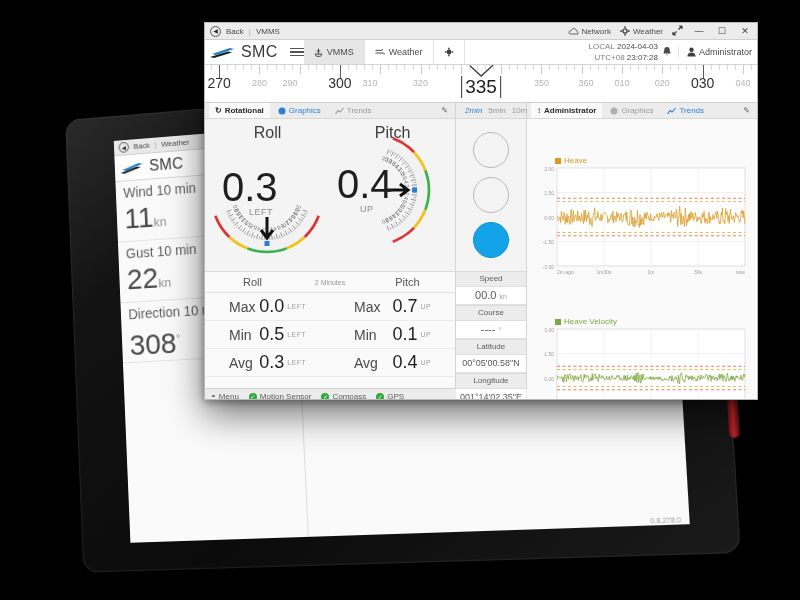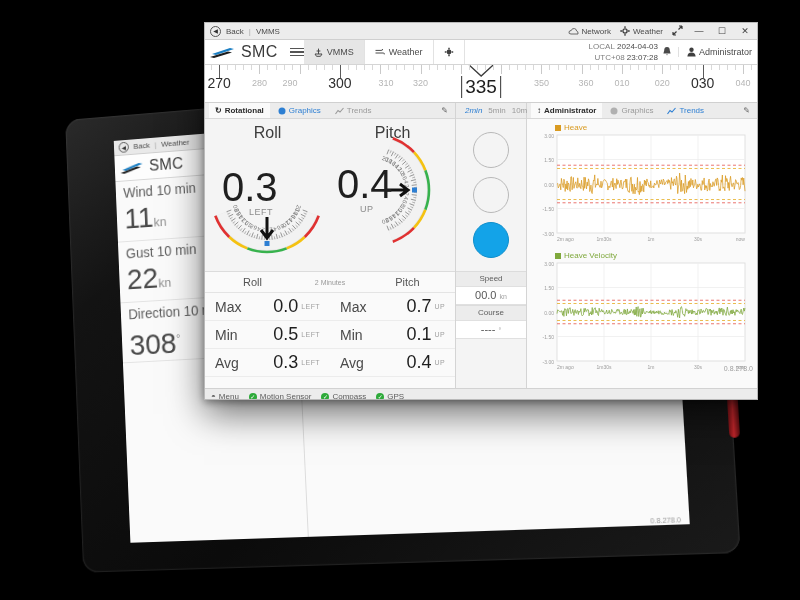--- a/index.html
+++ b/index.html
@@ -147,38 +147,38 @@
   .gtitle{text-align:center;font-size:16px;color:#3c3c3c;padding-top:5px;}
   .gval{position:absolute;font-size:40px;color:#1f1f1f;line-height:40px;}
   .gsub{position:absolute;font-size:9px;color:#8b8b8b;letter-spacing:.5px;}
 
   
   .stats{flex:1;background:#fafafa;border-top:1px solid #dcdcdc;}
   .strow-h{display:flex;align-items:center;height:20px;border-bottom:1px solid #e4e4e4;}
   .sth{flex:1;text-align:center;font-size:11px;color:#555;}
   .sth.mid{font-size:7px;color:#9a9a9a;flex:0 0 60px;}
   .strow{display:flex;height:27px;border-bottom:1px solid #ececec;}
-  .half{flex:1;display:flex;align-items:center;padding:0 10px;text-align:center;}
+  .half{flex:1;display:flex;align-items:center;padding:0 24px;text-align:center;}
   .k{font-size:14px;color:#4a4a4a;}
   .v{margin-left:auto;font-size:18px;color:#1f1f1f;}
   .sfx{font-size:7px;color:#a0a0a0;margin-left:3px;letter-spacing:.4px;}
 
   
   .lamps{height:152px;display:flex;flex-direction:column;align-items:center;justify-content:center;gap:9px;}
   .lamp{width:34px;height:34px;border-radius:50%;border:1px solid #b9b9b9;background:#f4f4f4;}
   .lamp.on{background:#13a3e8;border-color:#0f8ecb;}
   .mfield{border-top:1px solid #dcdcdc;}
   .mlab{height:14px;background:#ececec;text-align:center;font-size:8px;color:#5d5d5d;line-height:14px;border-bottom:1px solid #e0e0e0;}
   .mval{height:17px;background:#fff;text-align:center;font-size:11px;color:#585858;line-height:17px;border-bottom:1px solid #e0e0e0;}
   .mval .u{font-size:7px;color:#a3a3a3;}
   .mval.sm{font-size:9px;}
 
   
   .charts{flex:1;background:#fafafa;position:relative;padding-top:2px;}
-  .chart{position:relative;height:128px;}
+  .chart{position:relative;height:128px;margin-top:33px;}
   .clegend{position:absolute;left:28px;top:2px;font-size:8px;display:flex;align-items:center;gap:3px;}
   .clegend .sq{width:6px;height:6px;}
   .f-status{
     height:15px;background:#ececec;border-top:1px solid #d2d2d2;
     display:flex;align-items:center;gap:10px;padding:0 6px;font-size:8px;color:#5b5b5b;
   }
   .f-ver{position:absolute;right:4px;bottom:16px;font-size:7px;color:#9e9e9e;}
 </style>
 </head>
 <body>
@@ -432,21 +432,21 @@
         <div class="tick" style="left: 110.803px; height: 5px; background: rgb(216, 216, 216);"></div>
         <div class="tick" style="left: 118.861px; height: 5px; background: rgb(216, 216, 216);"></div>
         <div class="tick" style="left: 126.92px; height: 5px; background: rgb(216, 216, 216);"></div>
         <div class="tick maj" style="left: 134.978px; height: 13px;"></div>
         <div class="lbl maj" style="left: 134.978px;">300</div>
         <div class="tick" style="left: 143.036px; height: 5px; background: rgb(216, 216, 216);"></div>
         <div class="tick" style="left: 151.095px; height: 5px; background: rgb(216, 216, 216);"></div>
         <div class="tick" style="left: 159.153px; height: 5px; background: rgb(216, 216, 216);"></div>
         <div class="tick" style="left: 167.212px; height: 5px; background: rgb(216, 216, 216);"></div>
         <div class="tick" style="left: 175.27px; height: 9px;"></div>
-        <div class="lbl" style="left: 181px;">310</div>
+        <div class="lbl" style="left: 165px;">310</div>
         <div class="tick" style="left: 183.328px; height: 5px; background: rgb(216, 216, 216);"></div>
         <div class="tick" style="left: 191.387px; height: 5px; background: rgb(216, 216, 216);"></div>
         <div class="tick" style="left: 199.445px; height: 5px; background: rgb(216, 216, 216);"></div>
         <div class="tick" style="left: 207.504px; height: 5px; background: rgb(216, 216, 216);"></div>
         <div class="tick" style="left: 215.562px; height: 9px;"></div>
         <div class="lbl" style="left: 215.562px;">320</div>
         <div class="tick" style="left: 223.62px; height: 5px; background: rgb(216, 216, 216);"></div>
         <div class="tick" style="left: 231.679px; height: 5px; background: rgb(216, 216, 216);"></div>
         <div class="tick" style="left: 239.737px; height: 5px; background: rgb(216, 216, 216);"></div>
         <div class="tick" style="left: 247.796px; height: 5px; background: rgb(216, 216, 216);"></div>
@@ -748,20 +748,28 @@
           <div class="lamp on" style="background: rgb(19, 163, 232);"></div>
         </div>
         <div class="mfield">
           <div class="mlab">Speed</div>
           <div class="mval"><span>00.0</span> <span class="u">kn</span></div>
         </div>
         <div class="mfield">
           <div class="mlab">Course</div>
           <div class="mval"><span>----</span> <span class="u">°</span></div>
         </div>
+        <div class="mfield">
+          <div class="mlab">Latitude</div>
+          <div class="mval sm">00°05'00.58"N</div>
+        </div>
+        <div class="mfield">
+          <div class="mlab">Longitude</div>
+          <div class="mval sm">001°14'02.35"E</div>
+        </div>
       </div>
 
       <div class="pane-tra">
         <div class="panehdr">
           <span class="pt sel">
             <span>↕</span>
             <span>Administrator</span>
           </span>
           <span class="pt mut">
             <svg width="8" height="8" viewBox="0 0 8 8">

